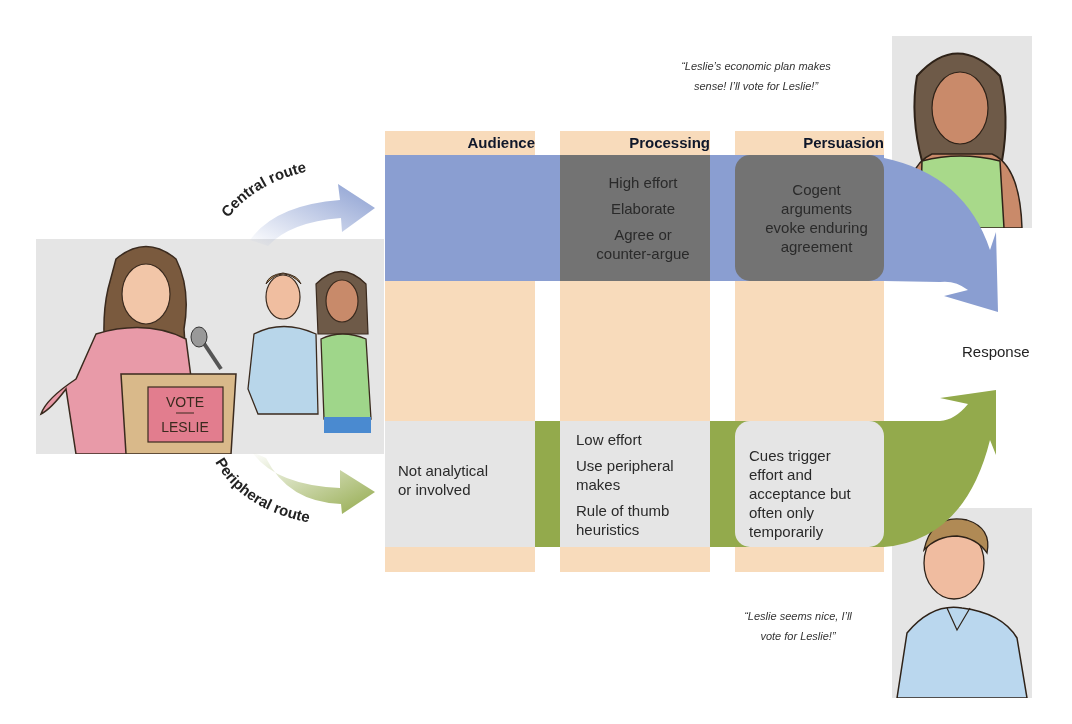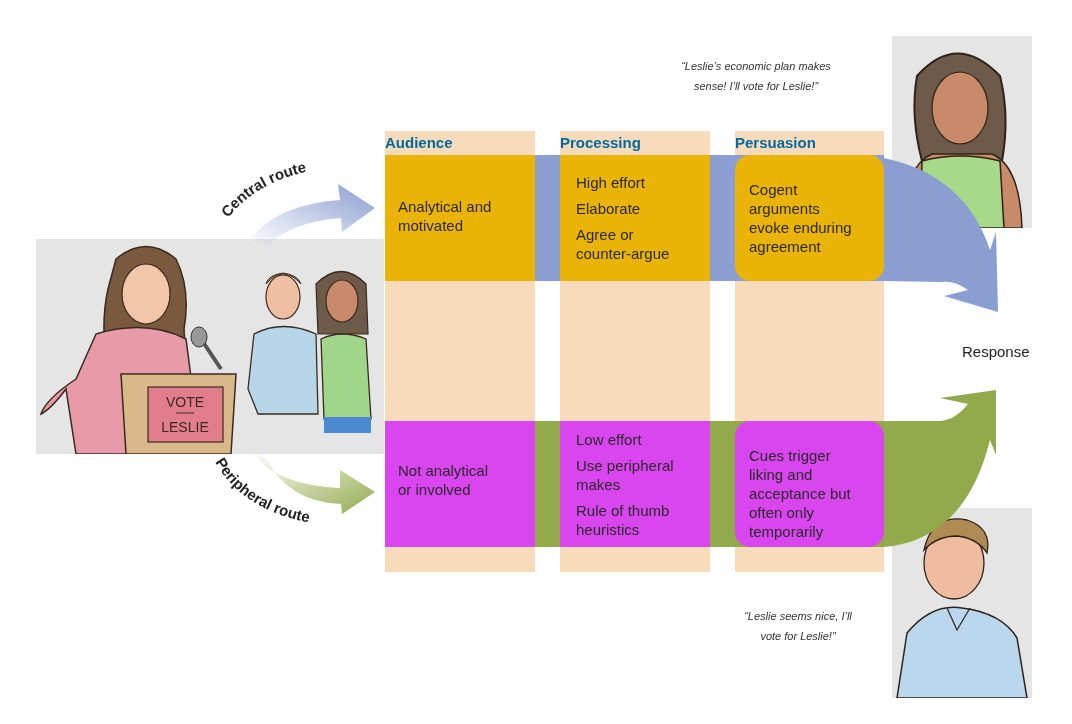--- a/index.html
+++ b/index.html
@@ -14,30 +14,30 @@
   #woman-panel { left: 892px; top: 36px; width: 140px; height: 192px; }
   #man-panel   { left: 892px; top: 508px; width: 140px; height: 190px; }
 
   
   .col { position: absolute; top: 131px; width: 150px; height: 441px; background: #f8dbbb; }
   #col-0 { left: 385px; }
   #col-1 { left: 560px; }
   #col-2 { left: 735px; width: 149px; }
   .col-head {
     position: absolute; left: 0; right: 0; top: 0; height: 24px;
-    font-weight: bold; font-size: 15px; text-align: left; line-height: 24px; color: #0369a1;
+    font-weight: bold; font-size: 15px; text-align: right; line-height: 24px; color: #0f172a;
   }
 
   
   .band { position: absolute; left: 385px; width: 499px; }
   #central-band { top: 155px; height: 126px; background: #8a9ed1; }
   #peripheral-band { top: 421px; height: 126px; background: #93aa4c; }
   .cell { position: absolute; top: 0; height: 100%; width: 150px; font-size: 15px; line-height: 19px; color: #2a2a2a; }
-  #central-band .cell { background: #eab308; }
-  #peripheral-band .cell { background: #d946ef; }
+  #central-band .cell { background: #737373; text-align: center; }
+  #peripheral-band .cell { background: #e5e5e5; }
   .cell.c0 { left: 0; padding: 42px 0 0 13px; }
   .cell.c1 { left: 175px; padding: 18px 0 0 16px; }
   .cell.c2 { left: 350px; width: 149px; padding: 25px 0 0 14px; border-radius: 15px; }
   .cell p { margin-bottom: 7px; }
   #peripheral-band .cell.c0 { padding-top: 40px; }
   #peripheral-band .cell.c1 { padding-top: 9px; }
   #peripheral-band .cell.c2 { }
 
   .quote { position: absolute; font-style: italic; font-size: 11px; line-height: 20px; text-align: center; color: #333; }
   #quote-top { left: 612px; top: 56px; width: 288px; }
@@ -111,24 +111,20 @@
   <div class="col-head">Audience</div>
 </div>
 <div class="col" id="col-1">
   <div class="col-head">Processing</div>
 </div>
 <div class="col" id="col-2">
   <div class="col-head">Persuasion</div>
 </div>
 
 <div class="band" id="central-band">
-  <div class="cell c0">
-    <div>Analytical and</div>
-    <div>motivated</div>
-  </div>
   <div class="cell c1">
     <p><span>High effort</span></p>
     <p><span>Elaborate</span></p>
     <p>
       <span>Agree or</span><br>
       <span>counter-argue</span>
     </p>
   </div>
   <div class="cell c2">
     <div>Cogent</div>
@@ -149,21 +145,21 @@
       <span>Use peripheral</span><br>
       <span>makes</span>
     </p>
     <p>
       <span>Rule of thumb</span><br>
       <span>heuristics</span>
     </p>
   </div>
   <div class="cell c2">
     <div>Cues trigger</div>
-    <div>liking and</div>
+    <div>effort and</div>
     <div>acceptance but</div>
     <div>often only</div>
     <div>temporarily</div>
   </div>
 </div>
 
 <svg class="overlay" width="1072" height="724" viewBox="0 0 1072 724">
   <defs>
     <linearGradient id="gradCentral" x1="0" y1="1" x2="1" y2="0">
       <stop offset="0" stop-color="#8a9ed1" stop-opacity="0"></stop>

